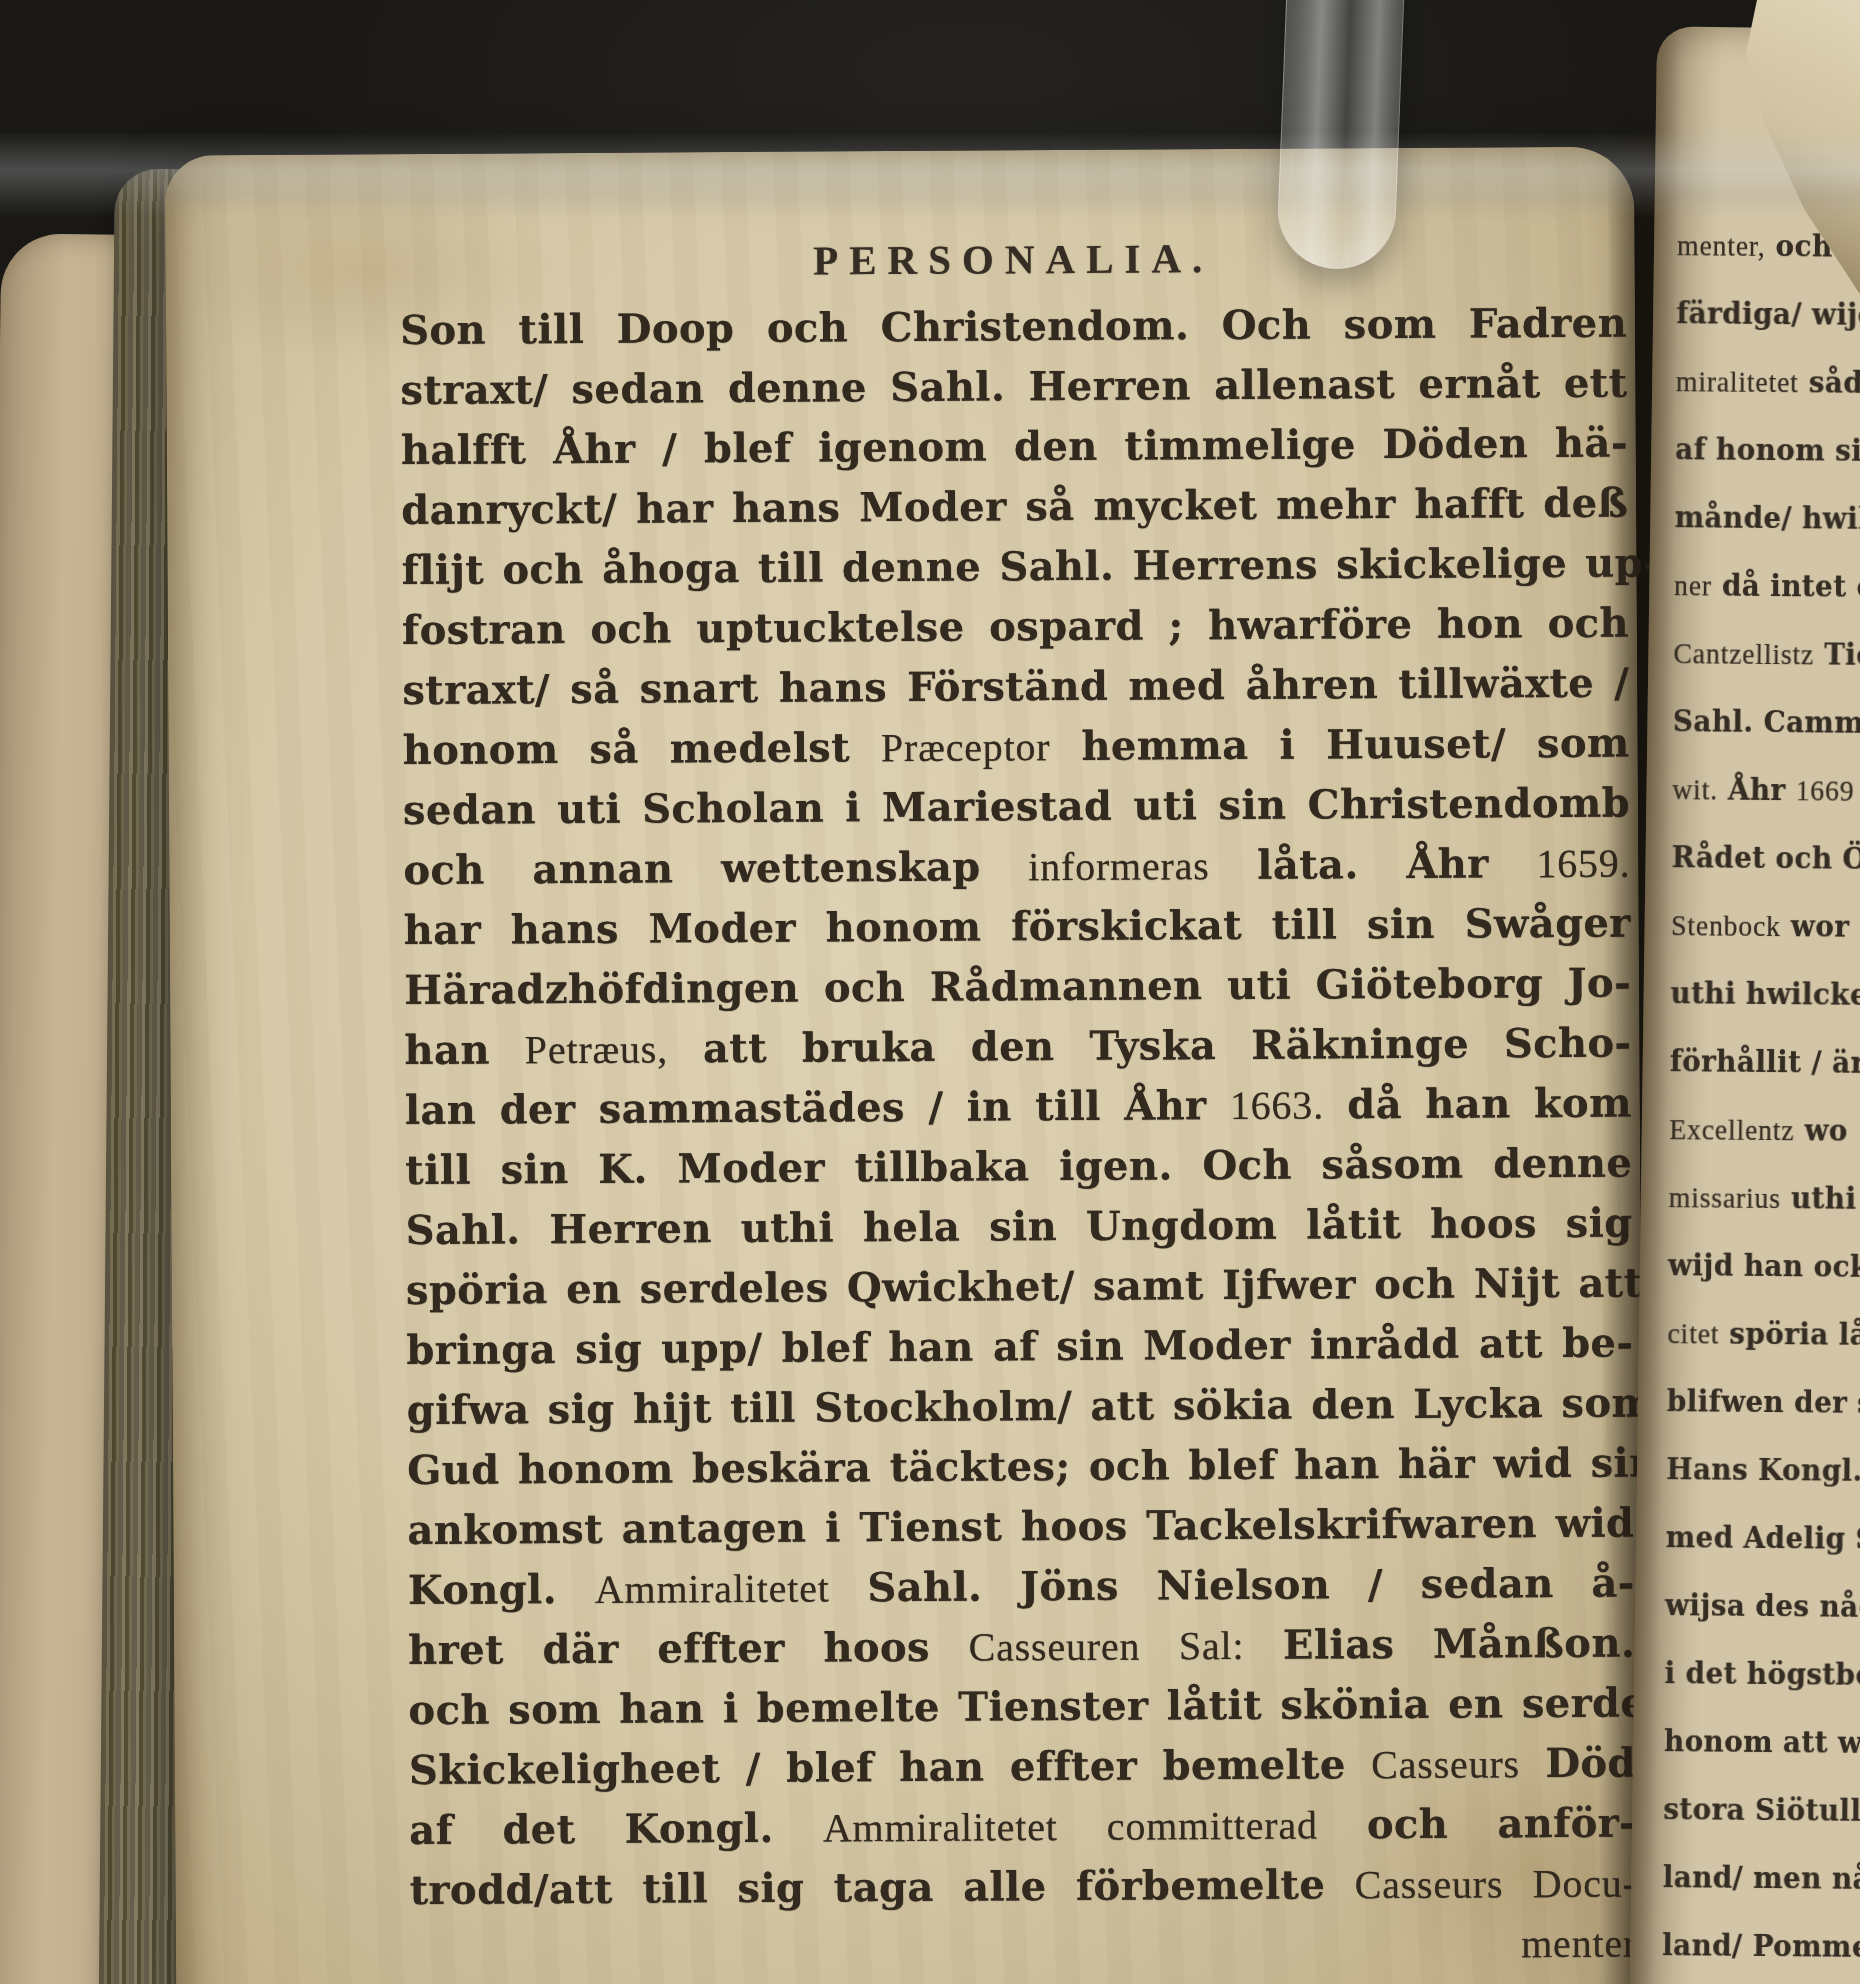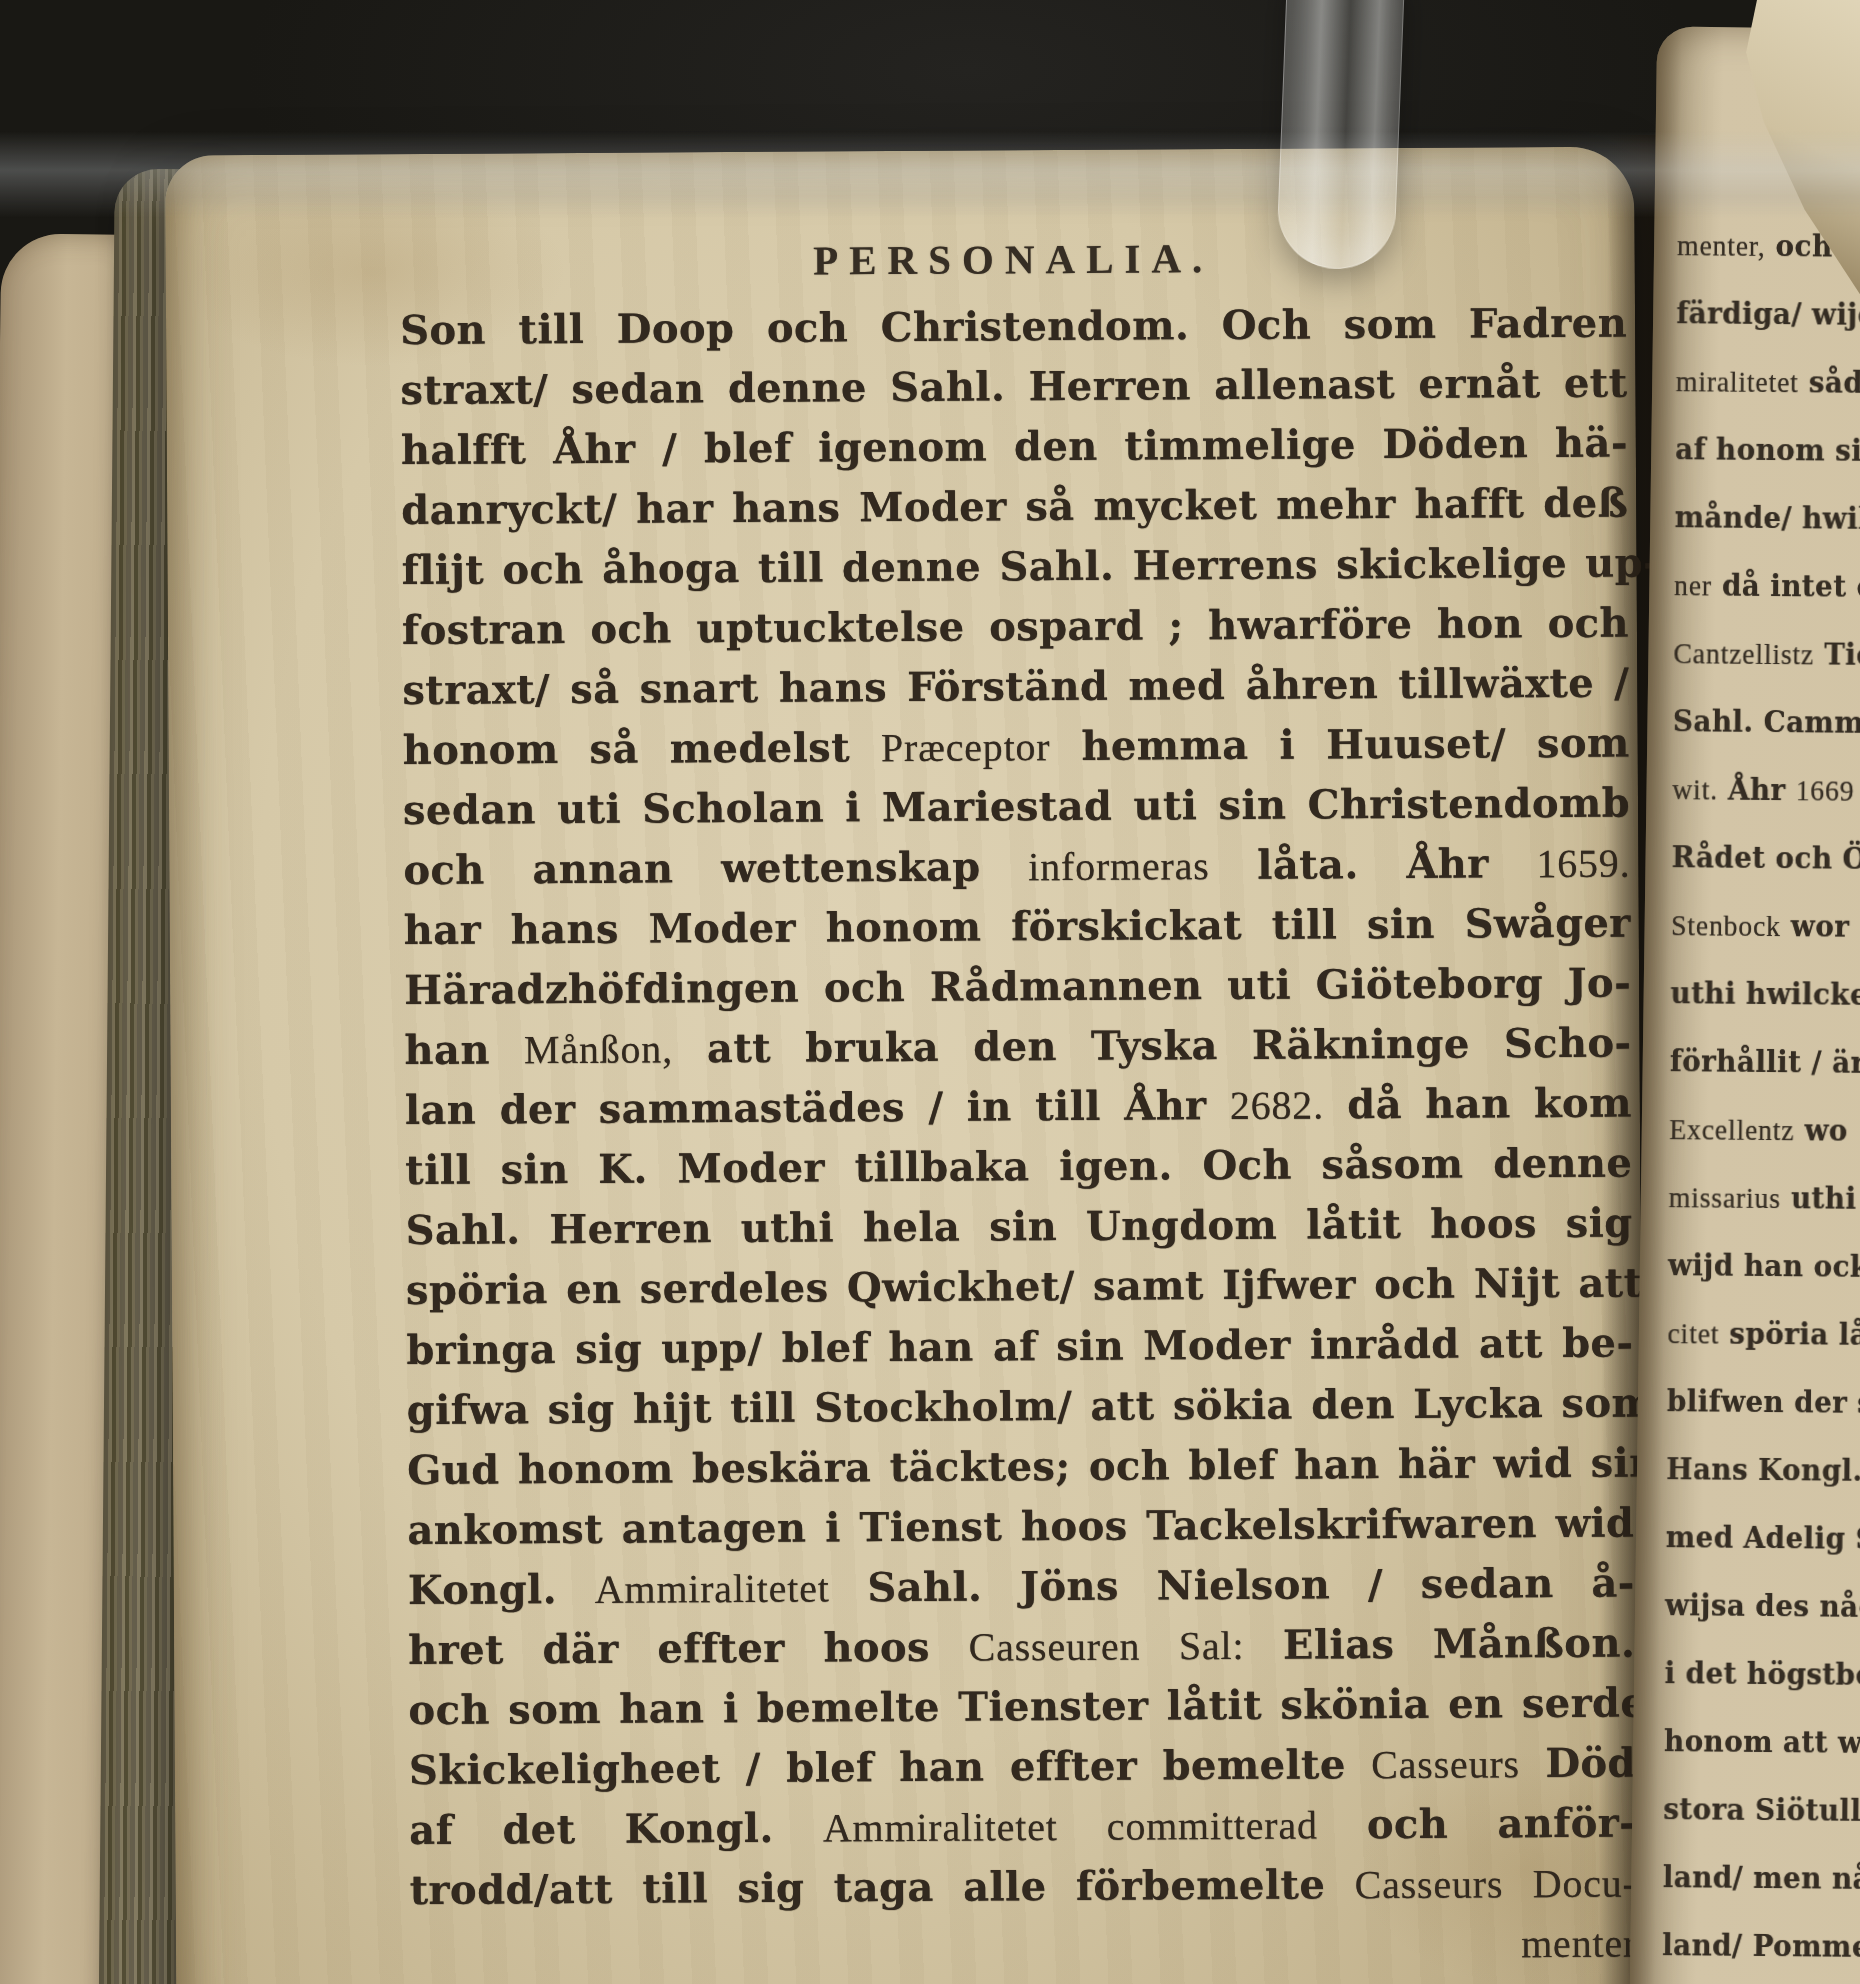--- a/index.html
+++ b/index.html
@@ -132,22 +132,22 @@
           <div class="line">halfft Åhr / blef igenom den timmelige Döden hä-</div>
           <div class="line">danryckt/ har hans Moder så mycket mehr hafft deß</div>
           <div class="line">flijt och åhoga till denne Sahl. Herrens skickelige up-</div>
           <div class="line">fostran och uptucktelse ospard ; hwarföre hon och</div>
           <div class="line">straxt/ så snart hans Förständ med åhren tillwäxte /</div>
           <div class="line">honom så medelst <span class="roman">Præceptor</span> hemma i Huuset/ som</div>
           <div class="line">sedan uti Scholan i Mariestad uti sin Christendomb</div>
           <div class="line">och annan wettenskap <span class="roman">informeras</span> låta. Åhr <span class="roman">1659.</span></div>
           <div class="line">har hans Moder honom förskickat till sin Swåger</div>
           <div class="line">Häradzhöfdingen och Rådmannen uti Giöteborg Jo-</div>
-          <div class="line">han <span class="roman">Månßon,</span> att bruka den Tyska Räkninge Scho-</div>
-          <div class="line">lan der sammastädes / in till Åhr <span class="roman">2682.</span> då han kom</div>
+          <div class="line">han <span class="roman">Petræus,</span> att bruka den Tyska Räkninge Scho-</div>
+          <div class="line">lan der sammastädes / in till Åhr <span class="roman">1663.</span> då han kom</div>
           <div class="line">till sin K. Moder tillbaka igen.  Och såsom denne</div>
           <div class="line">Sahl. Herren uthi hela sin Ungdom låtit hoos sig</div>
           <div class="line">spöria en serdeles Qwickhet/ samt Ijfwer och Nijt att</div>
           <div class="line">bringa sig upp/ blef han af sin Moder inrådd att be-</div>
           <div class="line">gifwa sig hijt till Stockholm/ att sökia den Lycka som</div>
           <div class="line">Gud honom beskära täcktes; och blef han här wid sin</div>
           <div class="line">ankomst antagen i Tienst hoos Tackelskrifwaren wid</div>
           <div class="line">Kongl. <span class="roman">Ammiralitetet</span> Sahl. Jöns Nielson / sedan å-</div>
           <div class="line">hret där effter hoos <span class="roman">Casseuren</span> <span class="roman">Sal:</span> Elias Månßon.</div>
           <div class="line">och som han i bemelte Tienster låtit skönia en serdeles</div>

